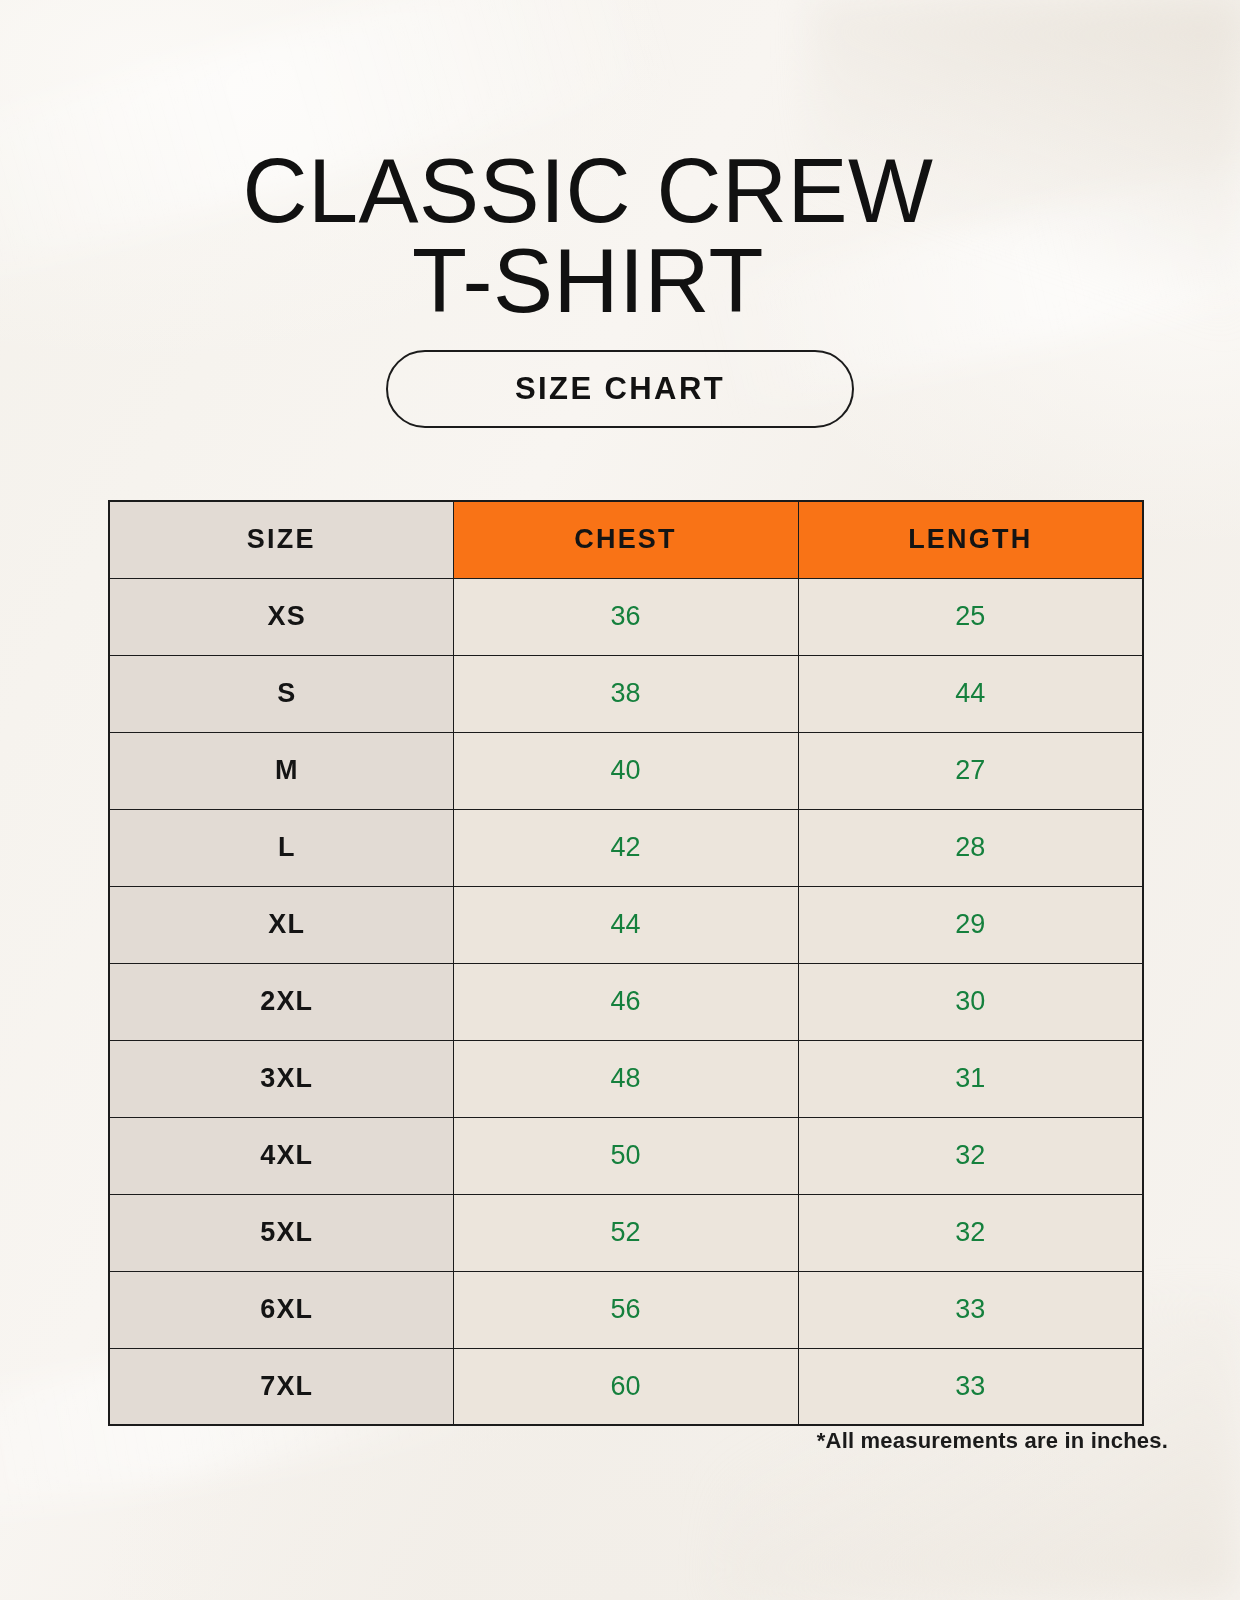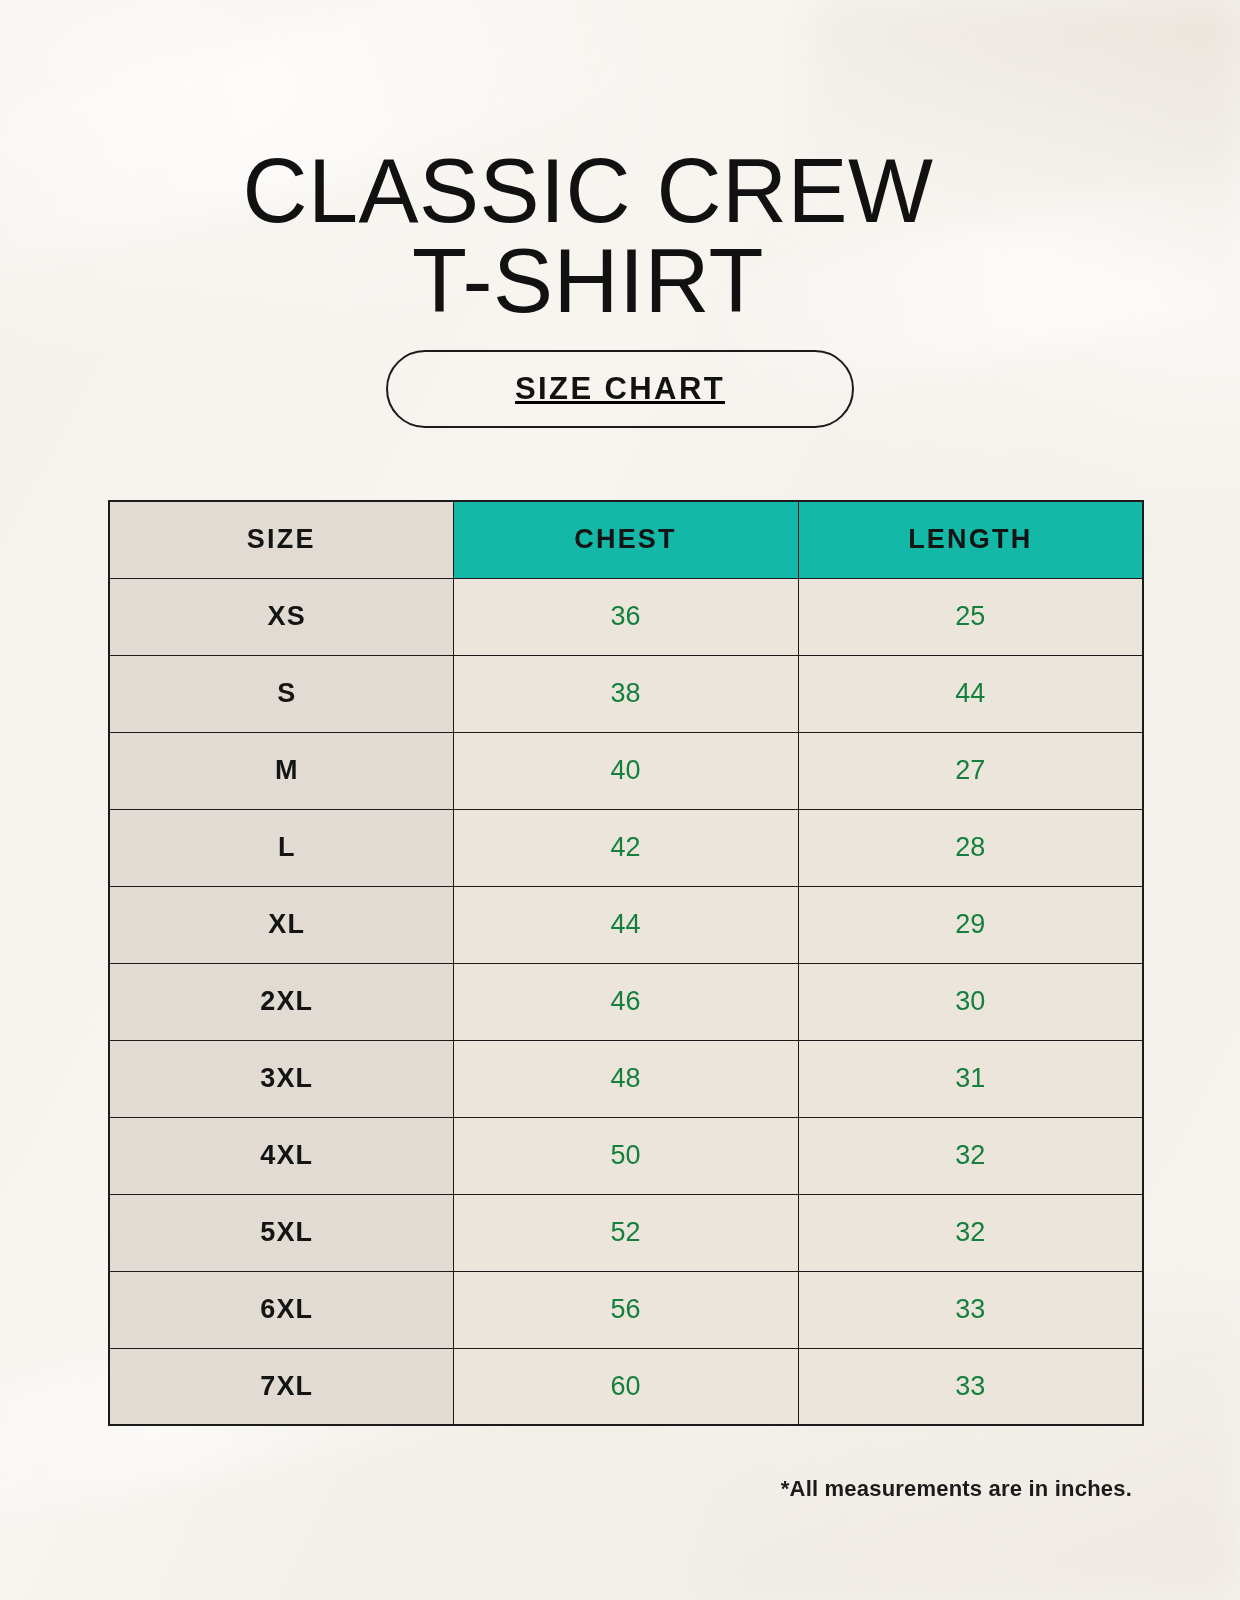--- a/index.html
+++ b/index.html
@@ -79,21 +79,20 @@
     transform: translateX(-50%);
     width: 468px;
     height: 78px;
     border: 2px solid #1b1b1b;
     border-radius: 39px;
     display: flex;
     align-items: center;
     justify-content: center;
     background: transparent;
     box-sizing: border-box;
-    text-decoration: underline;
   }
   .pill-label {
     font-size: 31px;
     font-weight: 700;
     letter-spacing: 2.4px;
     color: #121212;
   }
 
   .table-wrap {
     position: absolute;
@@ -119,21 +118,21 @@
   table.size-table col.c-length { width: 345px; }
 
   th.head-size {
     background: #e2dbd4;
     font-size: 27px;
     font-weight: 700;
     letter-spacing: 2.2px;
     color: #141414;
   }
   th.head-measure {
-    background: #14b8a6;
+    background: #f97316;
     font-size: 27px;
     font-weight: 700;
     letter-spacing: 2.2px;
     color: #141414;
   }
   td.cell-size {
     background: #e2dbd4;
     font-size: 27px;
     font-weight: 700;
     letter-spacing: 1.2px;
@@ -142,28 +141,29 @@
   }
   td.cell-val {
     background: #ece5dc;
     font-size: 27px;
     font-weight: 400;
     color: #15803d;
   }
 
   .footnote {
     position: absolute;
-    top: 1476px;
+    top: 1428px;
     left: 0;
     width: 1132px;
     text-align: right;
     font-size: 22px;
     font-weight: 700;
     color: #1b1b1b;
     letter-spacing: 0.2px;
+    padding-left: 36px;
   }
 </style>
 </head>
 <body>
 
 <div class="page">
   <div class="bg-wash"></div>
   <div class="bg-streak streak-1"></div>
   <div class="bg-streak streak-2"></div>
   <div class="bg-streak streak-3"></div>

